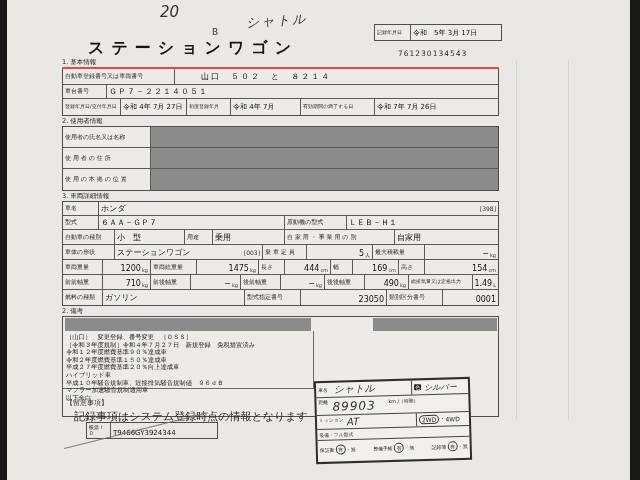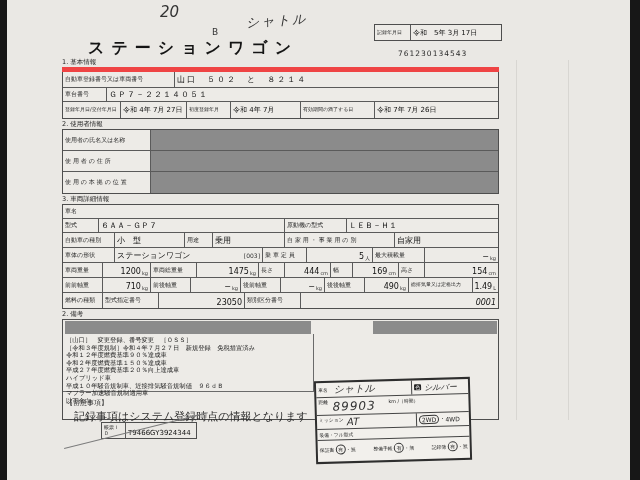--- a/index.html
+++ b/index.html
@@ -50,27 +50,27 @@
       <div class="c" style="width:36px;">
           <span class="lb" style="font-size:5px;">記録年月日</span>
         </div>
       <div class="c vl" style="flex:1;font-size:7px;">令和　5年 3月 17日</div>
     </div>
   </div>
   <div class="abs" style="left:398px;top:49px;font-size:7.5px;letter-spacing:1px;color:#2b2b2b;">761230134543</div>
 
   <div class="abs" style="left:62px;top:58px;width:437px;">
 
-    <div class="sec-h" style="border-bottom:5px solid #ef4444;">1. 基本情報</div>
+    <div class="sec-h" style="border-bottom:2px solid #ef4444;">1. 基本情報</div>
     <div class="tbl" style="border-top:none;">
       <div class="row" style="height:16px;">
         <div class="c" style="width:112px;">
             <span class="lb">自動車登録番号又は車両番号</span>
           </div>
-        <div class="c vl" style="flex:1;letter-spacing:2px;">山口　５０２　と　８２１４</div>
+        <div class="c vl" style="flex:1;letter-spacing:2px;margin-left:24px;">山口　５０２　と　８２１４</div>
       </div>
       <div class="row" style="height:14px;">
         <div class="c" style="width:44px;">
             <span class="lb">車台番号</span>
           </div>
         <div class="c vl" style="flex:1;letter-spacing:1px;">ＧＰ７－２２１４０５１</div>
       </div>
       <div class="row" style="height:16px;">
         <div class="c" style="width:58px;">
             <span class="lb" style="font-size:5px;">登録年月日/交付年月日</span>
@@ -108,20 +108,24 @@
         <div class="c redact" style="flex:1;padding:0;"></div>
       </div>
     </div>
 
     <div class="sec-h" style="margin-top:1px;border-bottom:1px solid #4e4e4e;">3. 車両詳細情報</div>
     <div class="tbl" style="border-top:none;">
       <div class="row" style="height:14px;">
         <div class="c" style="width:36px;">
             <span class="lb">車名</span>
           </div>
+        <div class="c vl" style="flex:1;">
+          <span>ホンダ</span>
+          <span style="margin-left:auto;font-size:6px;color:#333;">[398]</span>
+        </div>
       </div>
       <div class="row" style="height:14px;">
         <div class="c" style="width:36px;">
             <span class="lb">型式</span>
           </div>
         <div class="c vl" style="width:186px;text-align:center;">６ＡＡ－ＧＰ７</div>
         <div class="c" style="width:62px;">
             <span class="lb">原動機の型式</span>
           </div>
         <div class="c vl" style="flex:1;">ＬＥＢ－Ｈ１</div>
@@ -234,28 +238,29 @@
           </div>
         <div class="c vl vend" style="flex:1;">
           <span>1.49</span>
             <span class="u">L</span>
         </div>
       </div>
       <div class="row" style="height:15px;">
         <div class="c" style="width:40px;">
             <span class="lb">燃料の種類</span>
           </div>
+        <div class="c vl" style="width:142px;">ガソリン</div>
         <div class="c" style="width:56px;">
             <span class="lb">型式指定番号</span>
           </div>
         <div class="c vl vend" style="width:86px;">23050</div>
         <div class="c" style="width:56px;">
             <span class="lb">類別区分番号</span>
           </div>
-        <div class="c vl vend" style="flex:1;font-style:italic;">0001</div>
+        <div class="c vl vend" style="flex:1;">0001</div>
       </div>
     </div>
 
     <div class="sec-h" style="margin-top:1px;border-bottom:1px solid #4e4e4e;">2. 備考</div>
     <div class="tbl" style="border-top:none;height:100px;position:relative;">
       <div class="abs redact" style="left:2px;top:1px;width:246px;height:13px;"></div>
       <div class="abs redact" style="left:310px;top:1px;width:124px;height:13px;"></div>
       <div class="abs" style="left:0;top:14px;width:251px;height:58px;border-right:1px solid #6a6a6a;border-bottom:1px solid #6a6a6a;padding:2px 0 0 3px;box-sizing:border-box;">
         <div class="rem">［山口］　変更登録、番号変更　［ＯＳＳ］</div>
         <div class="rem">［令和３年度規制］令和４年７月２７日　新規登録　免税措置済み</div>
@@ -266,21 +271,21 @@
         <div class="rem">平成１０年騒音規制車、近接排気騒音規制値　９６ｄＢ</div>
         <div class="rem">マフラー加速騒音規制適用車</div>
         <div class="rem">以下余白</div>
       </div>
     </div>
   </div>
 
   <div class="abs" style="left:66px;top:398px;font-size:7px;color:#2a2a2a;">【留意事項】</div>
   <div class="abs" style="left:74px;top:409px;font-size:11px;color:#2a2a2a;">記録事項はシステム登録時点の情報となります</div>
 
-  <div class="abs tbl" style="left:101px;top:422px;width:96px;height:17px;background:transparent;">
+  <div class="abs tbl" style="left:86px;top:422px;width:132px;height:17px;background:transparent;">
     <div class="row" style="height:15px;">
       <div class="c" style="width:24px;">
           <span class="lb" style="font-size:5px;">帳票ＩＤ</span>
         </div>
       <div class="c vl" style="flex:1;font-size:7px;align-items:flex-end;">T9466GY3924344</div>
     </div>
   </div>
   <div class="abs" style="left:64px;top:448px;width:148px;border-top:1px solid #7c7c7c;transform:rotate(-14deg);transform-origin:left top;"></div>
 
   <div class="abs" style="left:315px;top:379px;width:152px;height:79px;border:2px solid #2e2e2e;background:#f2f0ec;transform:rotate(-1.6deg);box-sizing:content-box;">

